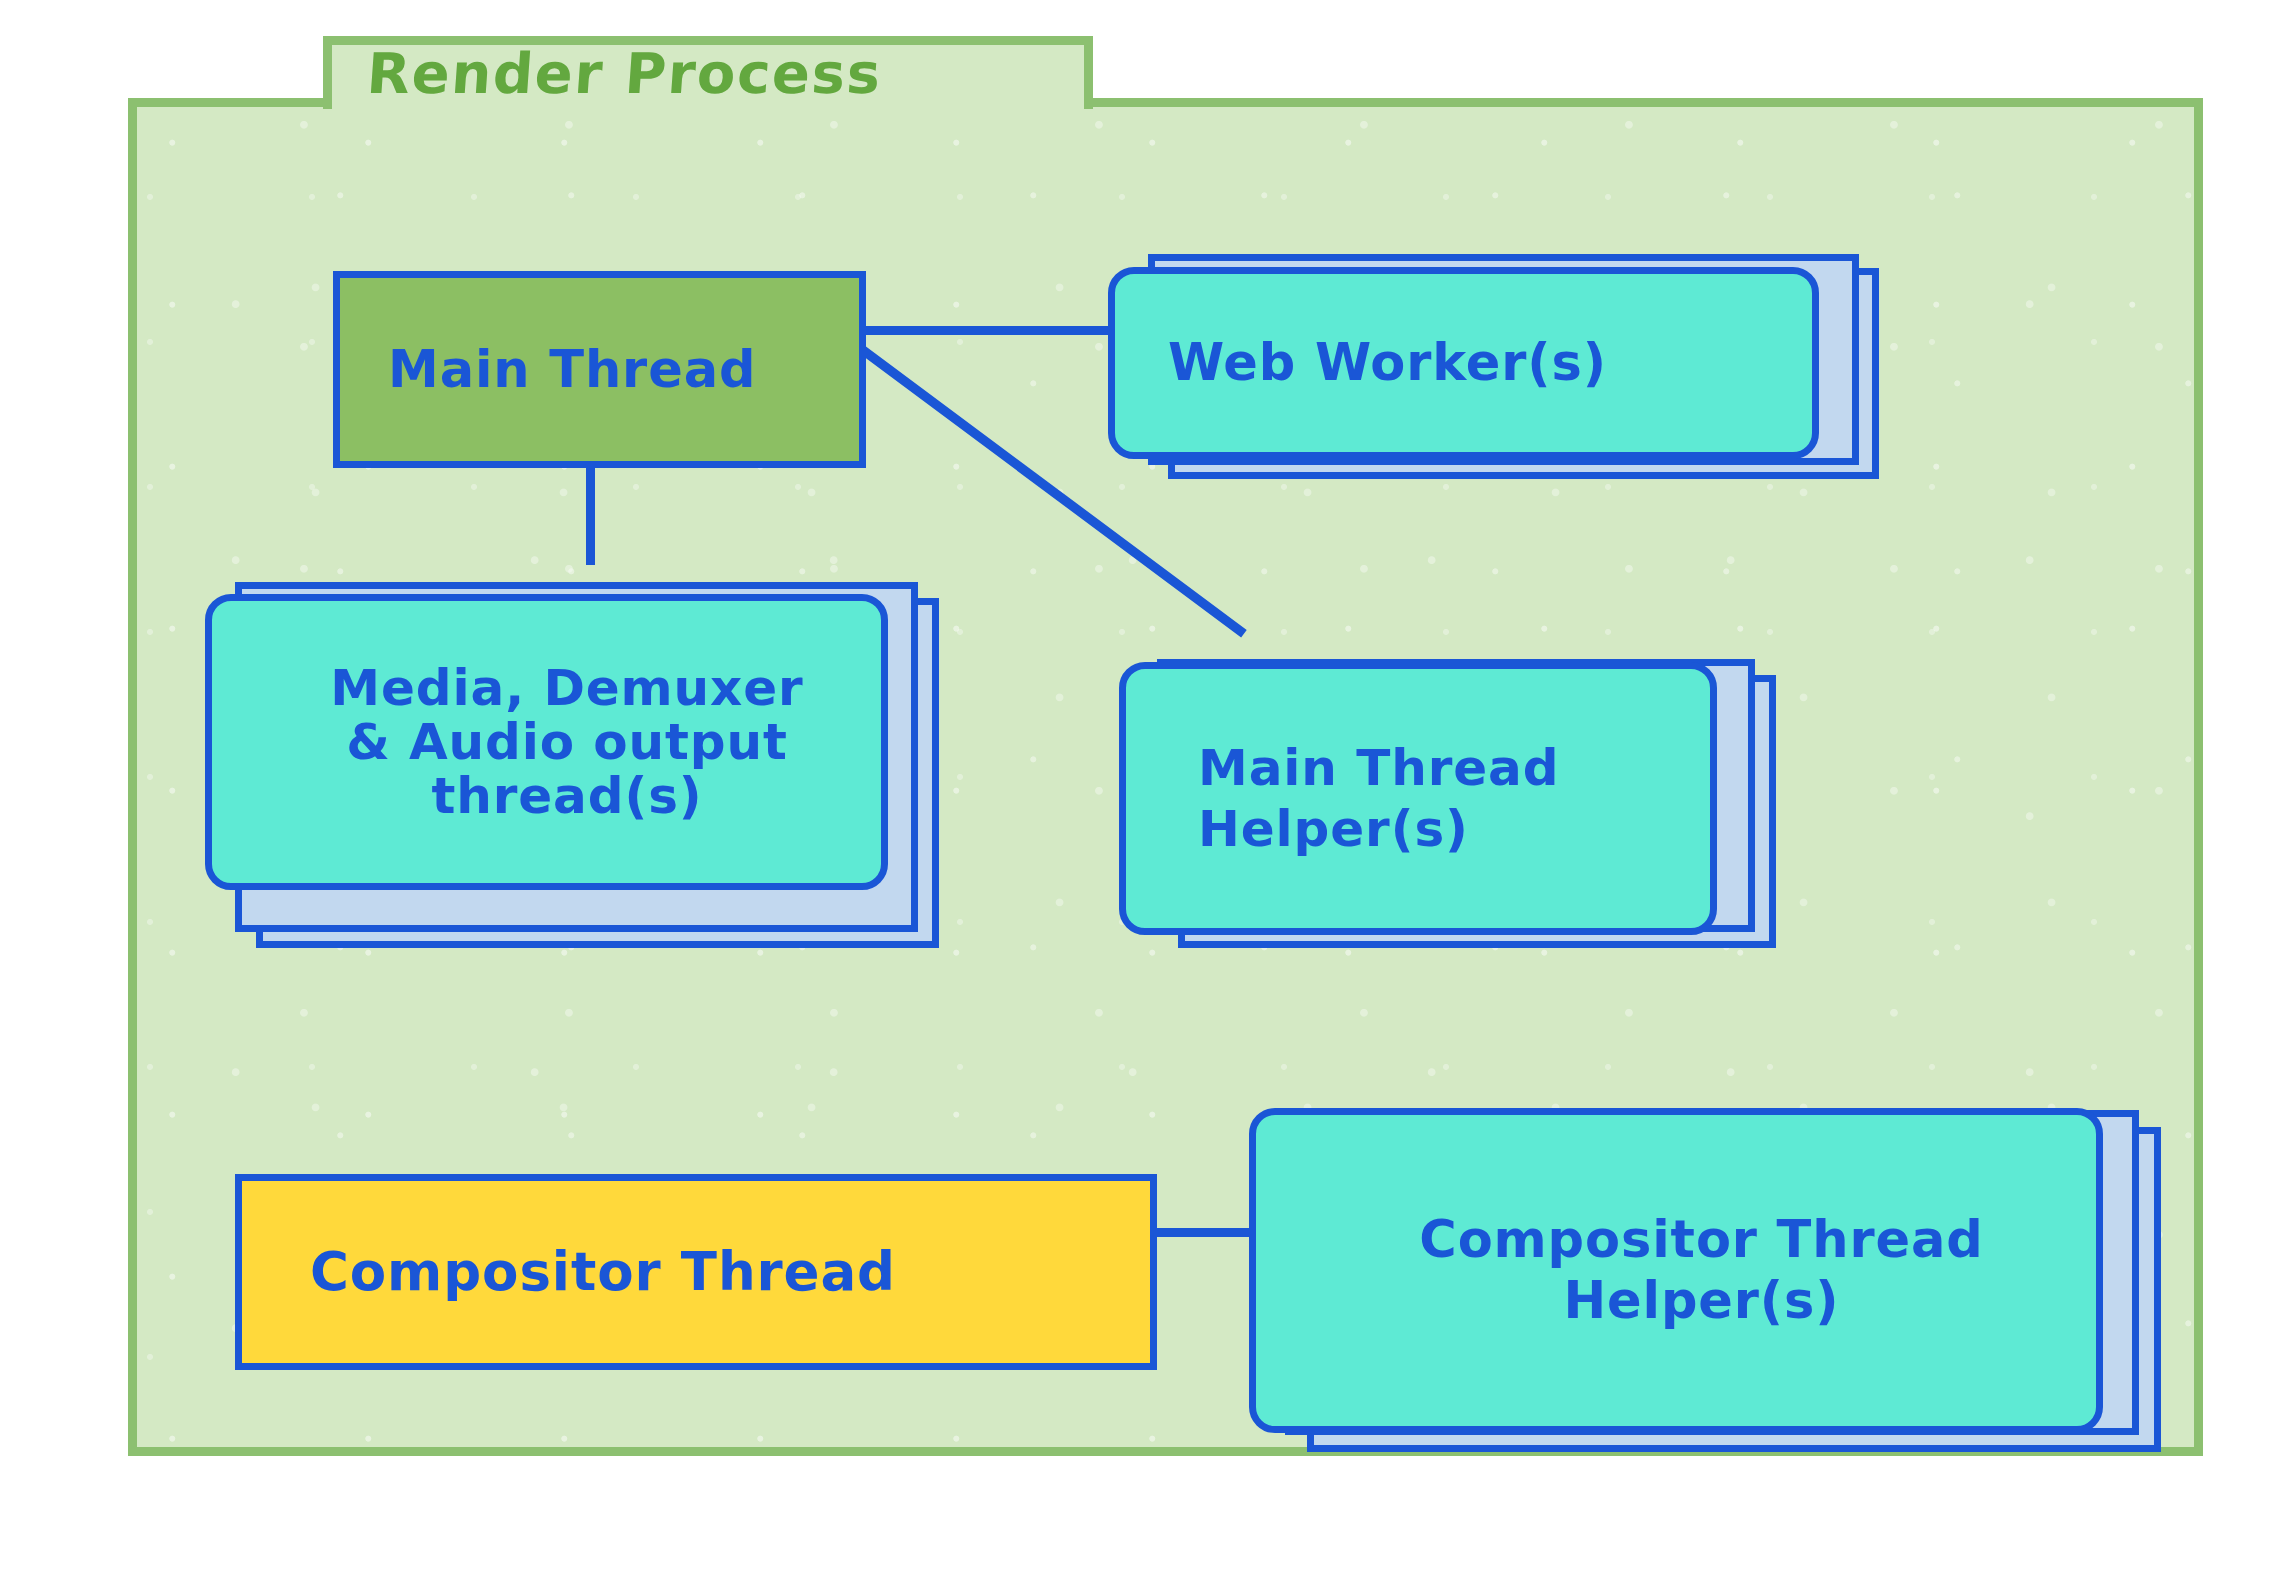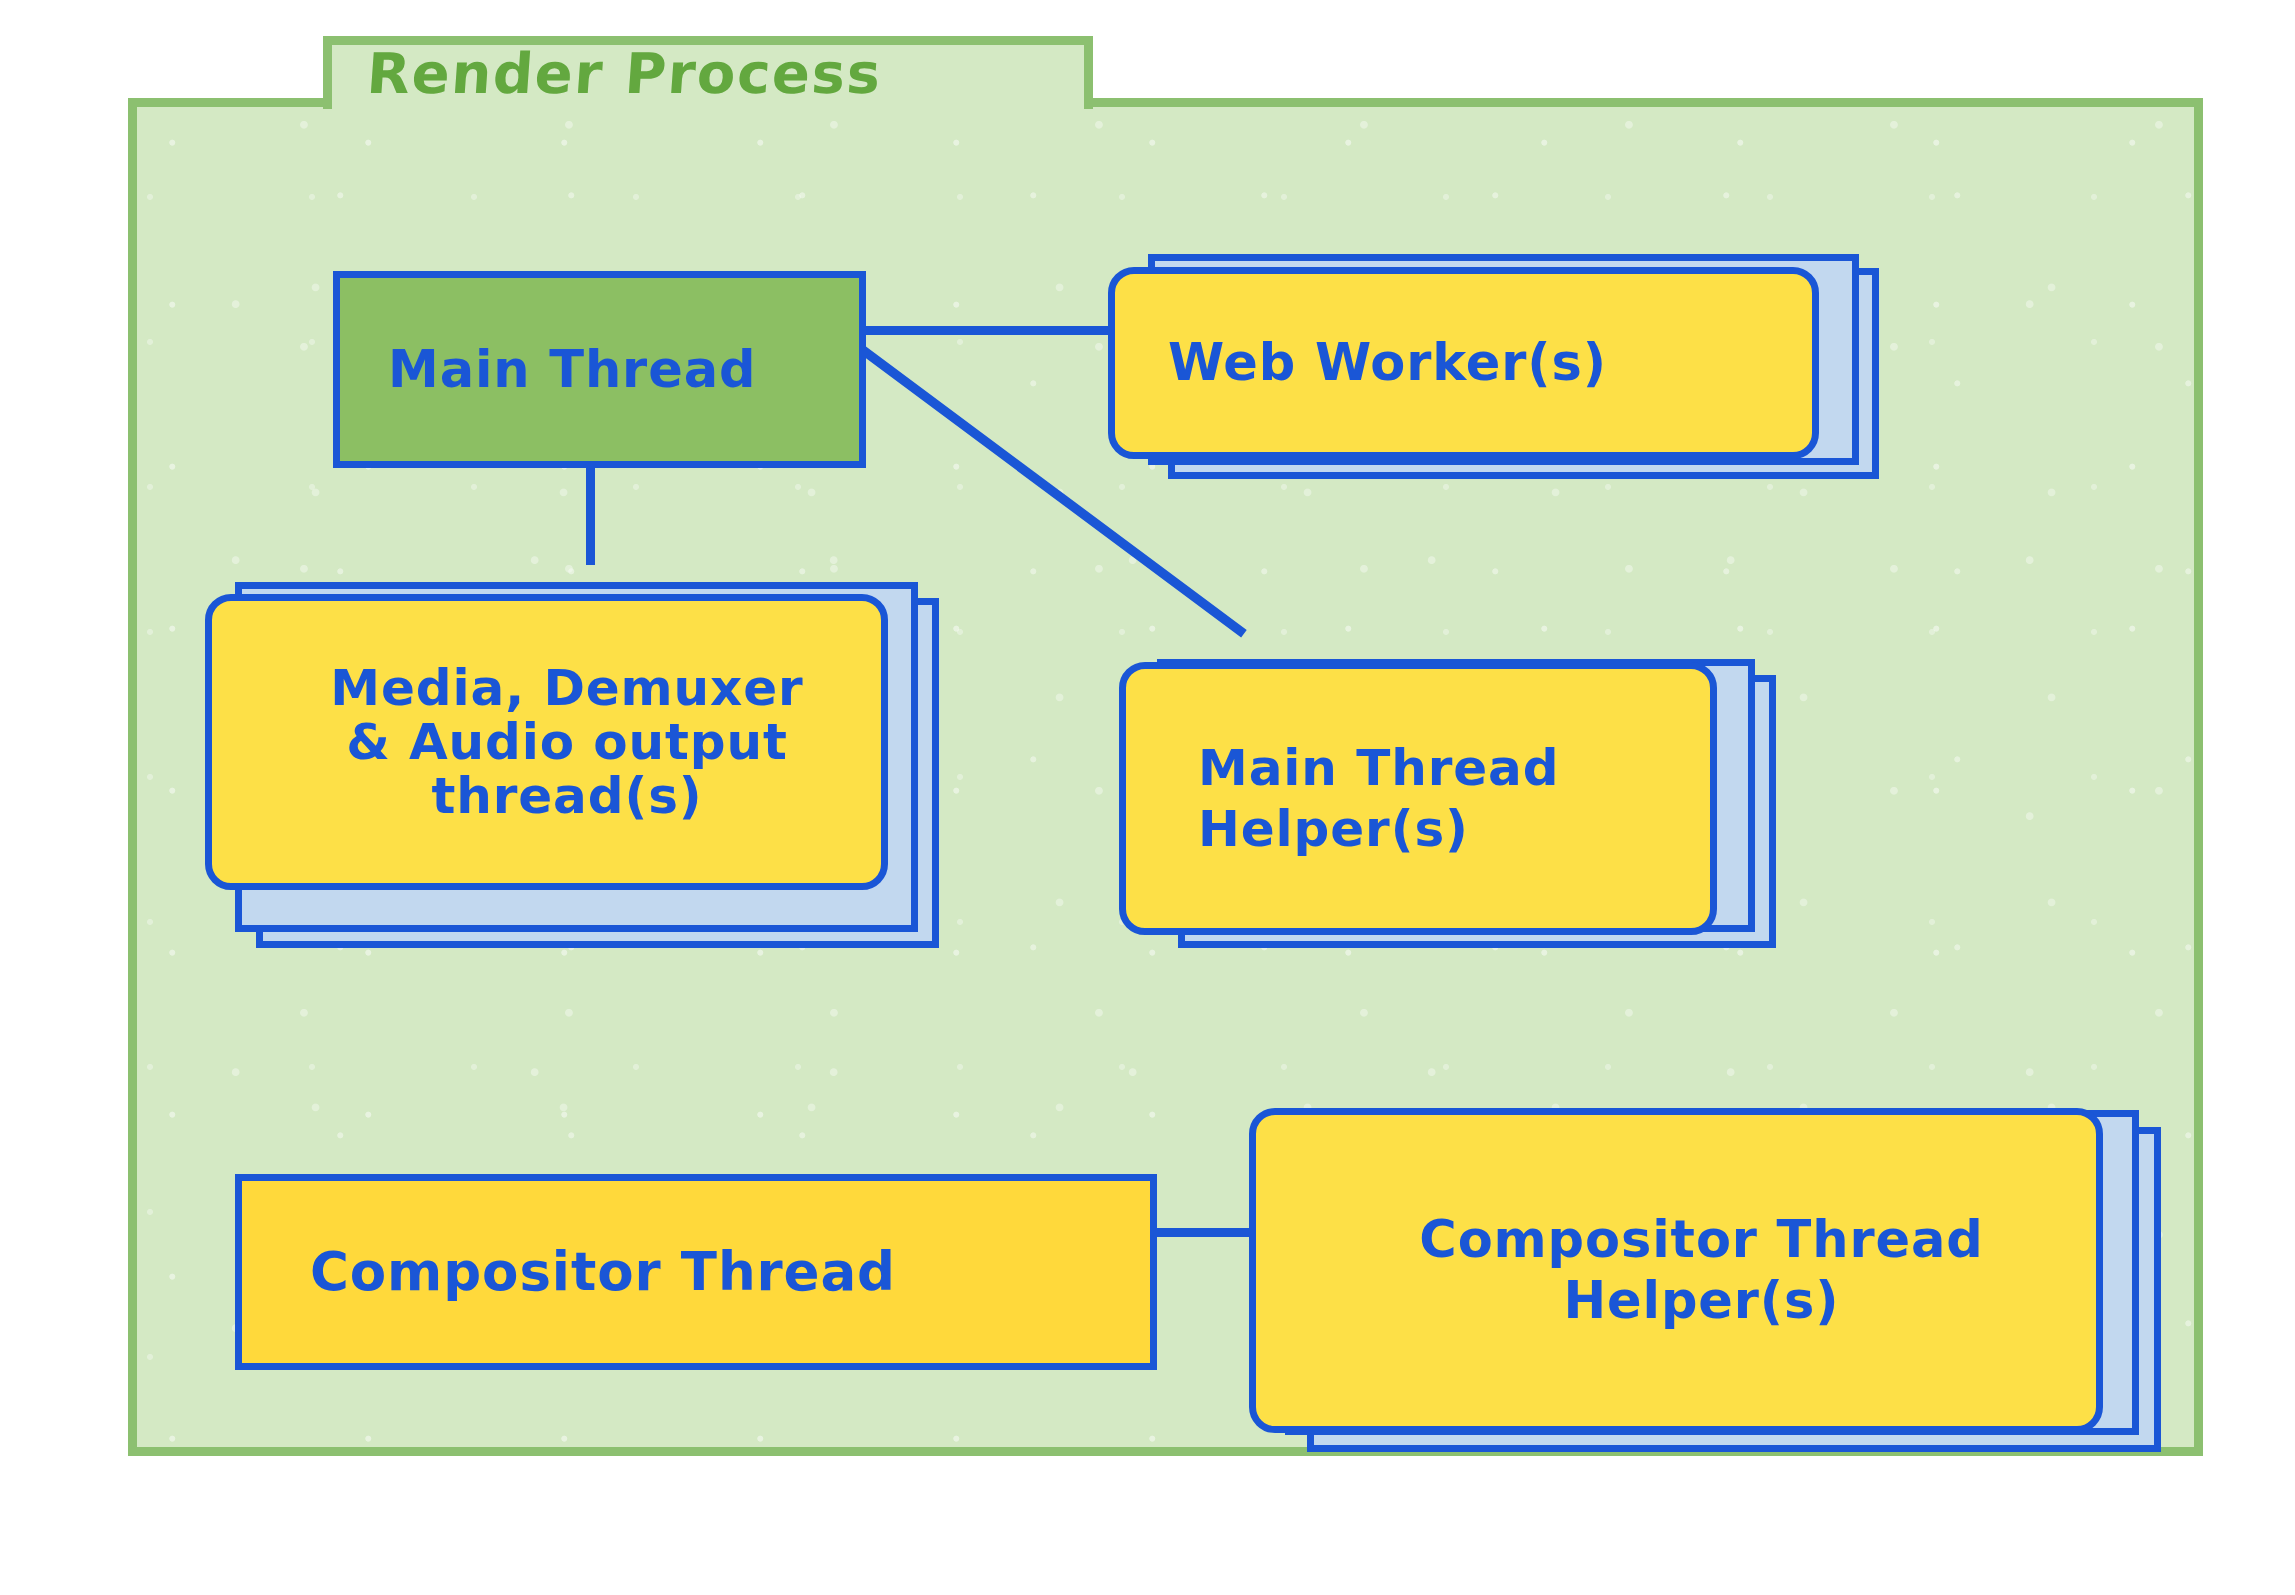--- a/index.html
+++ b/index.html
@@ -101,21 +101,21 @@
     position: absolute;
     box-sizing: border-box;
     border: 7.7px solid #1a56d6;
     background: #c2d8ef;
     z-index: 2;
   }
   .stack-card.back  { z-index: 1; }
 
   
   .node.green  { background: #8cbf63; }
-  .node.paper  { background: #fde047; border-radius: 26px; }
+  .node.paper  { background: #5eead4; border-radius: 26px; }
   .node.yellow { background: #ffd93b; }
 
   
   .conn {
     position: absolute;
     background: #1a56d6;
     z-index: 3;
   }
   .conn-diagonal {
     position: absolute;

